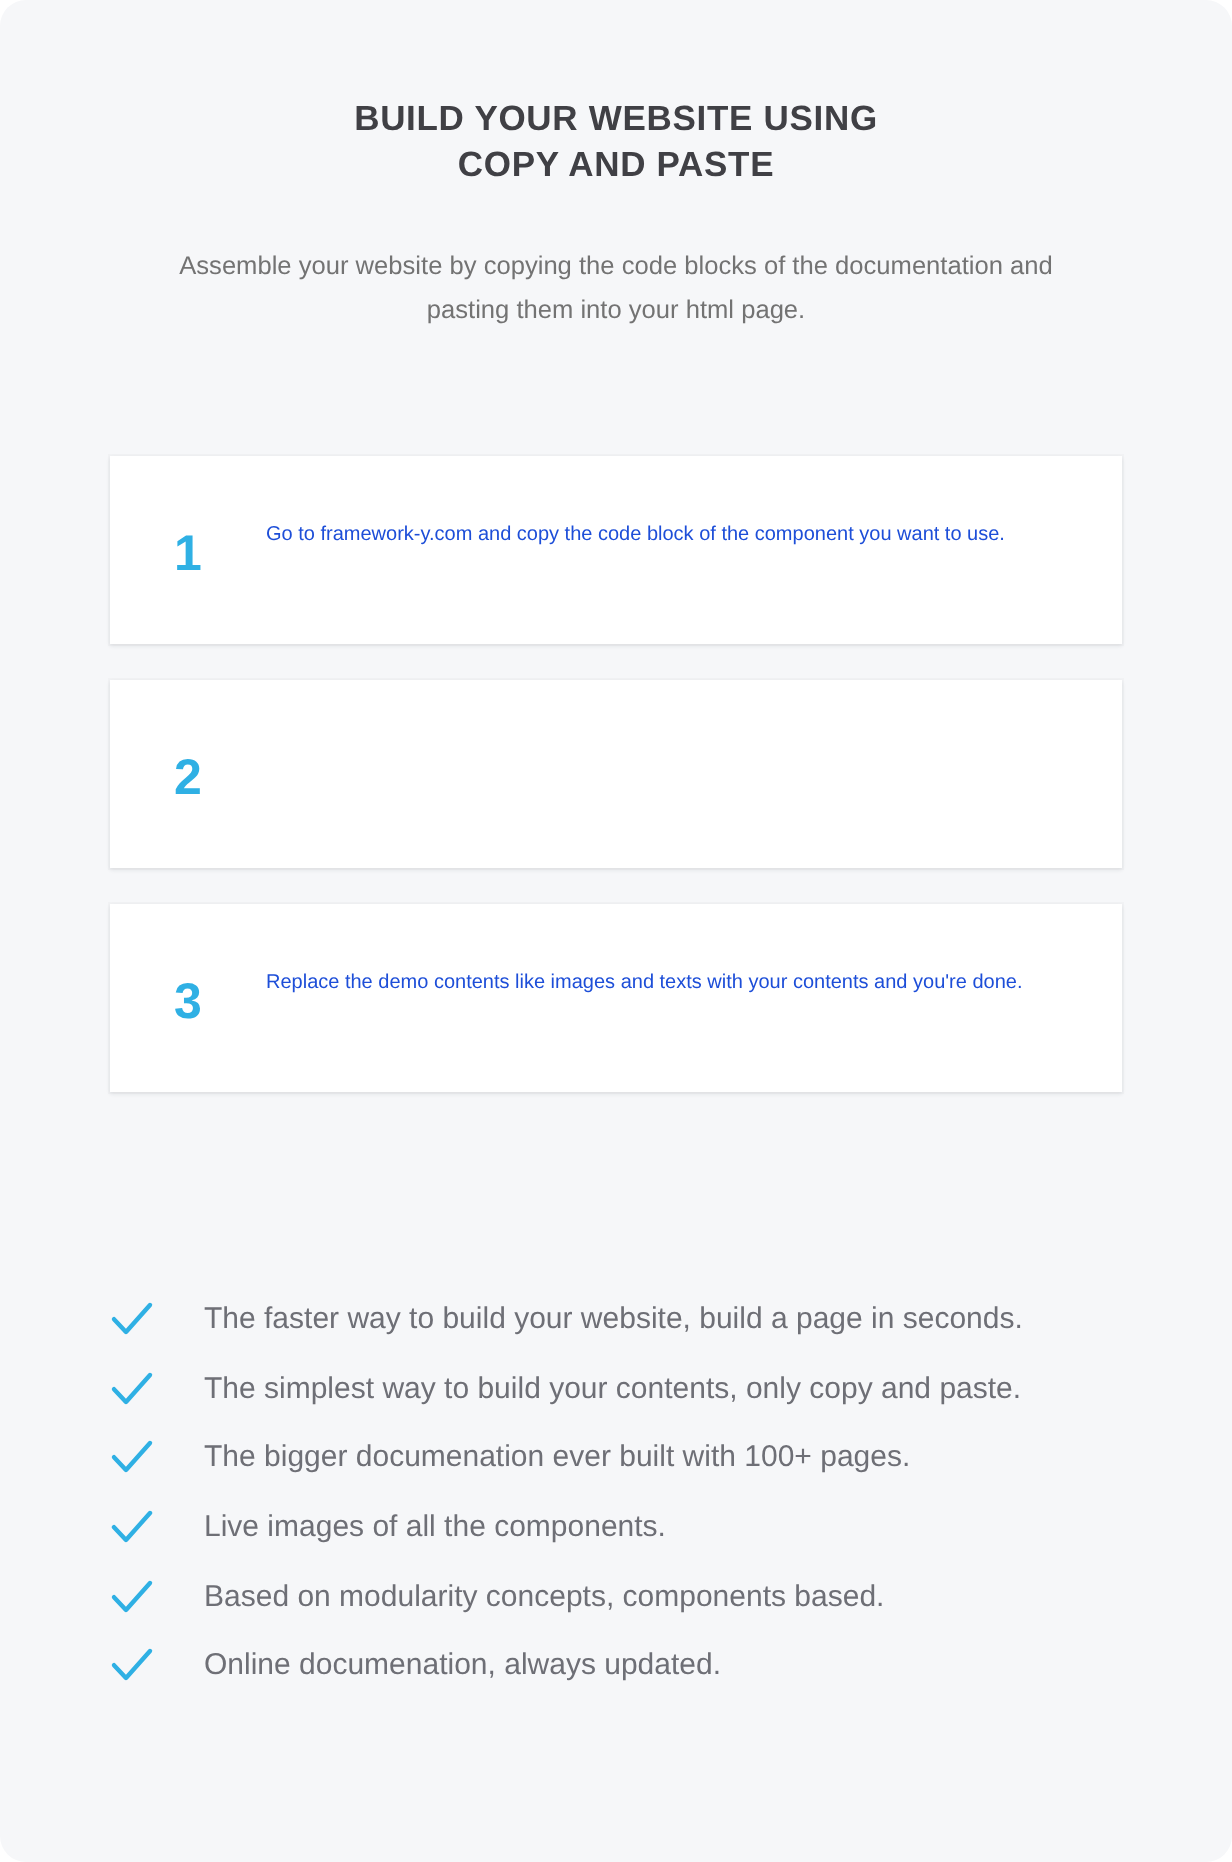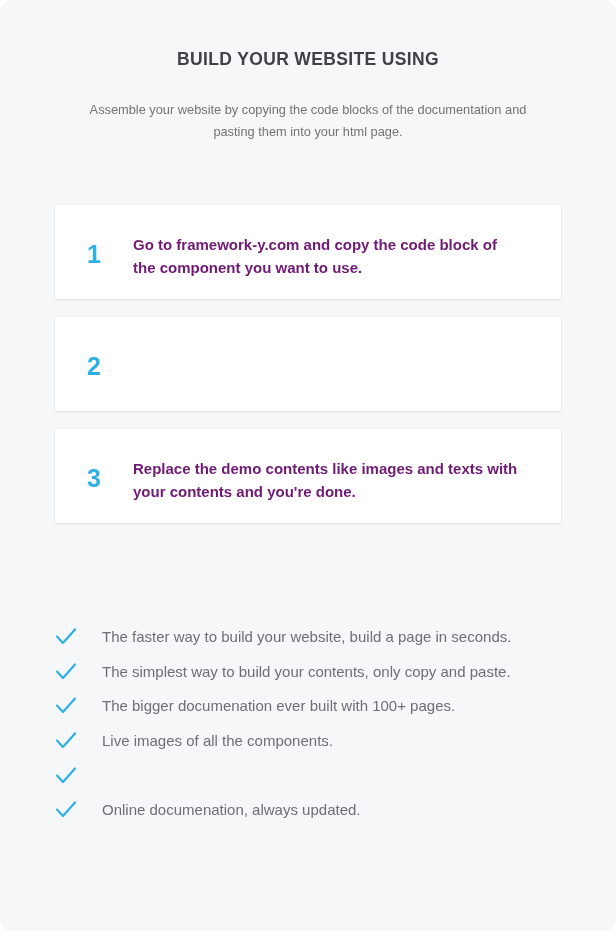--- a/index.html
+++ b/index.html
@@ -73,25 +73,24 @@
     flex: 0 0 78px;
     text-align: center;
     font-size: 25px;
     font-weight: 700;
     line-height: 24px;
     color: #2fb0e4;
     padding-top: 9px;
   }
   .step-text {
     flex: 1 1 auto;
-    font-size: 15px;
+    font-size: 10px;
     line-height: 23px;
-    color: #701a75;
+    color: #1d4ed8;
     padding-right: 10px;
-    font-weight: bold;
   }
 
   
   .features {
     margin-top: 97px;
     padding: 0 55px;
   }
   .feature-row {
     display: flex;
     align-items: center;
@@ -111,20 +110,21 @@
   }
 </style>
 </head>
 <body>
 
 <div class="page">
 
   <div class="header">
     <h1 class="page-title">
       <span>BUILD YOUR WEBSITE USING</span><br>
+      <span>COPY AND PASTE</span>
     </h1>
     <p class="page-subtitle">Assemble your website by copying the code blocks of the documentation and pasting them into your html page.</p>
   </div>
 
   <div class="steps">
 
     <div class="step-card">
       <div class="step-number">1</div>
       <div class="step-text">Go to framework-y.com and copy the code block of the component you want to use.</div>
     </div>
@@ -177,20 +177,21 @@
       </span>
       <span class="feature-text">Live images of all the components.</span>
     </div>
 
     <div class="feature-row">
       <span class="check-icon">
         <svg width="22" height="20" viewBox="0 0 22 20" fill="none" aria-hidden="true">
           <path d="M2 9.6 L8 16 L20 2.5" stroke="#2fb0e4" stroke-width="2.2" stroke-linecap="round" stroke-linejoin="round" fill="none"></path>
         </svg>
       </span>
+      <span class="feature-text">Based on modularity concepts, components based.</span>
     </div>
 
     <div class="feature-row">
       <span class="check-icon">
         <svg width="22" height="20" viewBox="0 0 22 20" fill="none" aria-hidden="true">
           <path d="M2 9.6 L8 16 L20 2.5" stroke="#2fb0e4" stroke-width="2.2" stroke-linecap="round" stroke-linejoin="round" fill="none"></path>
         </svg>
       </span>
       <span class="feature-text">Online documenation, always updated.</span>
     </div>

